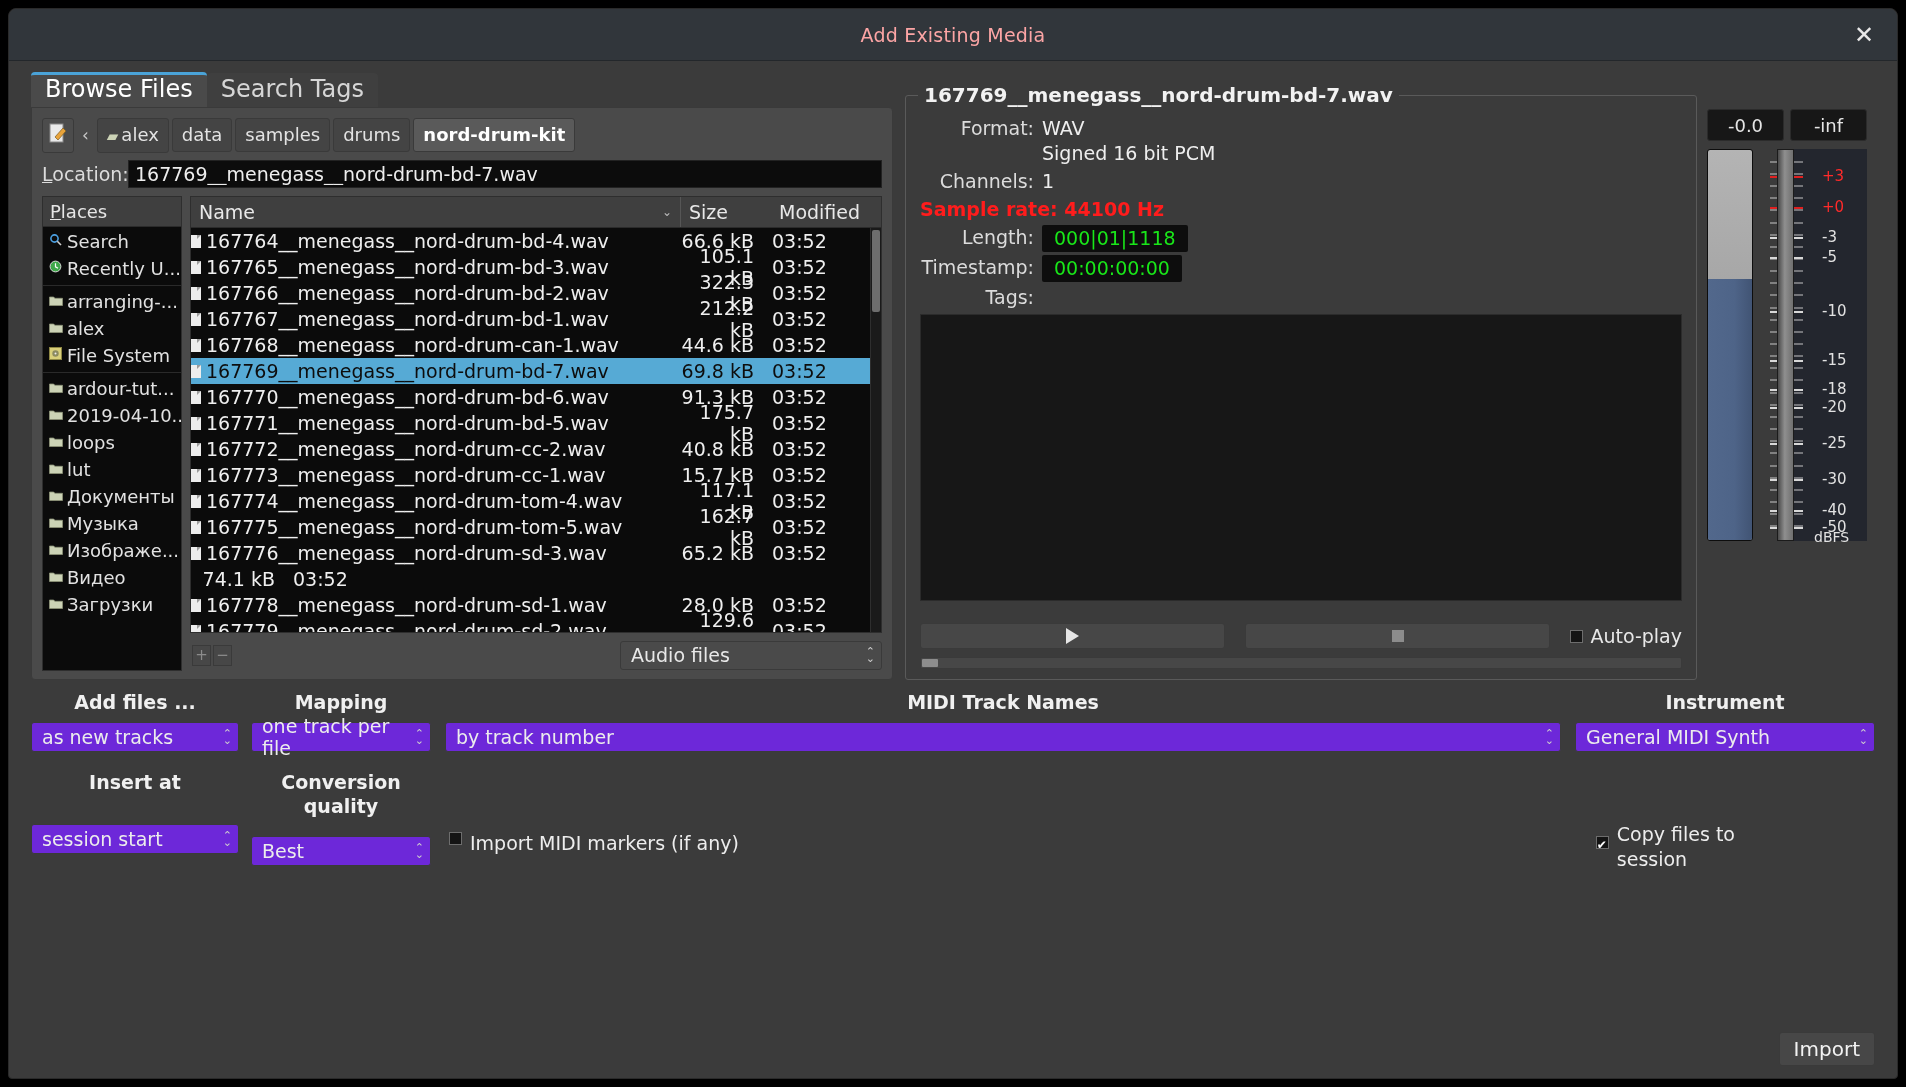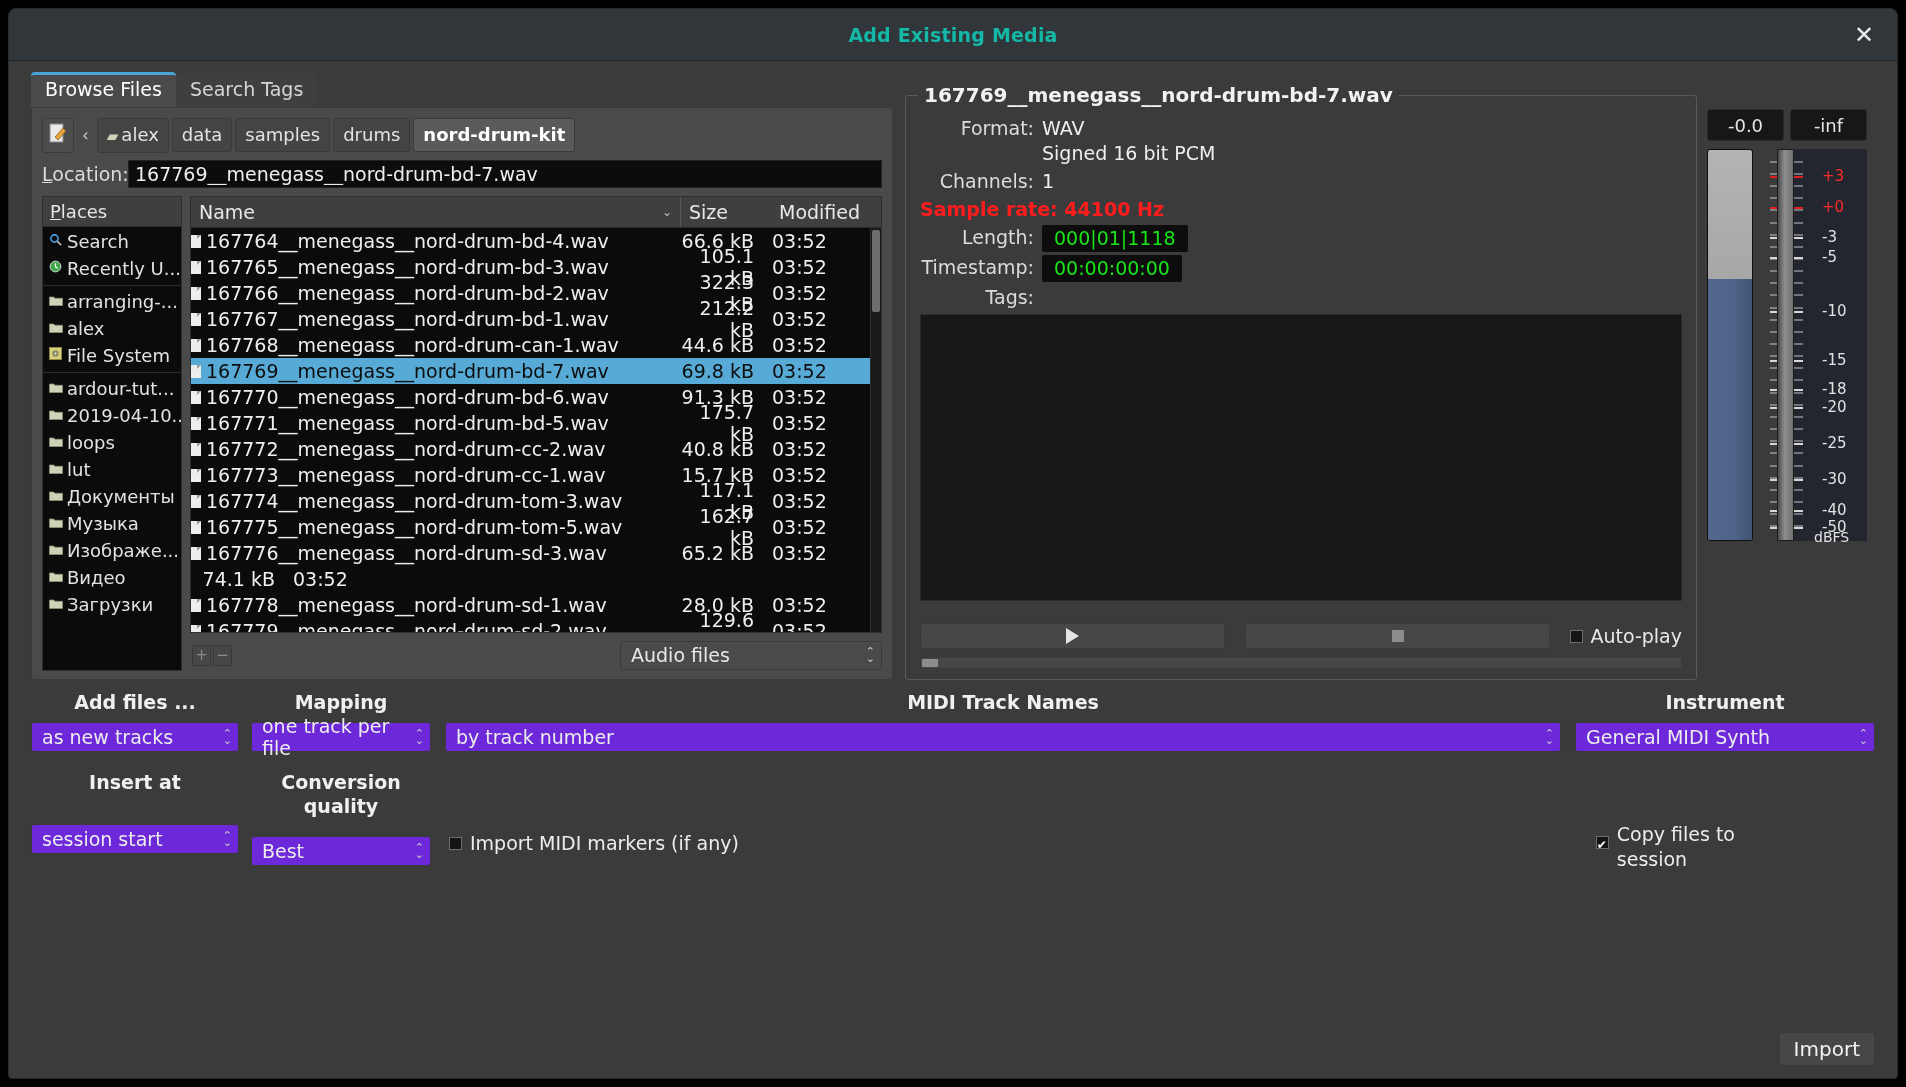--- a/index.html
+++ b/index.html
@@ -21,39 +21,39 @@
   
   .titlebar {
     height: 52px; flex: 0 0 52px;
     background: #31363b;
     border-bottom: 1px solid #23272b;
     display: flex; align-items: center; justify-content: center;
     position: relative;
     border-radius: 7px 7px 0 0;
   }
   .titlebar .title {
-    color: #14b8a6; font-size: 19px; font-weight: bold;
+    color: #fca5a5; font-size: 19px; font-weight: normal;
     letter-spacing: .2px;
   }
   .titlebar .closebtn {
     position: absolute; right: 18px; top: 50%; transform: translateY(-50%);
     width: 30px; height: 30px;
     color: #e8e8e8; font-size: 24px; line-height: 30px;
     text-align: center; cursor: pointer; font-weight: 300;
   }
   
   .body { flex: 1; display: flex; flex-direction: column; padding: 0 0 0 0; }
   .upper { display: flex; padding: 12px 14px 0 22px; flex: 0 0 auto; }
 
   
   .leftcol { width: 862px; flex: 0 0 862px; display: flex; flex-direction: column; }
   .tabs { display: flex; align-items: flex-end; height: 34px; }
   .tab {
     padding: 6px 14px 7px 14px;
-    font-size: 19px; color: #d6d6d6;
+    font-size: 24px; color: #d6d6d6;
     background: #3f3f3f; border-radius: 4px 4px 0 0;
     cursor: pointer; line-height: 21px;
   }
   .tab.active { background: #4a4a4a; border-top: 3px solid #4aa3d8; padding-top: 4px; color: #fff; }
 
   .browsepanel {
     background: #4a4a4a;
     border: 1px solid #3a3a3a;
     border-radius: 0 4px 4px 4px;
     padding: 10px 10px 8px 10px;
@@ -228,21 +228,21 @@
   .options { margin-top: 10px; padding: 0 22px 0 22px; flex: 1; display: flex; flex-direction: column; }
   .optgrid { display: flex; align-items: flex-start; }
   .optcell { display: flex; flex-direction: column; }
   .opthdr { color: #f0f0f0; font-size: 19px; font-weight: bold; text-align: center; margin-bottom: 8px; line-height: 24px; }
   .combo {
     height: 30px; background: #6d28d9; border: 1px solid #3a3a3a; border-radius: 3px;
     display: flex; align-items: center; justify-content: space-between;
     padding: 0 6px 0 10px; color: #ececec; font-size: 19px; cursor: pointer;
   }
   .row2 { display: flex; align-items: flex-start; margin-top: 18px; }
-  .midichk { display: flex; align-items: center; gap: 8px; color: #ededed; font-size: 19px; }
+  .midichk { display: flex; gap: 8px; color: #ededed; font-size: 19px; }
   .copychk { display: flex; align-items: flex-start; gap: 8px; color: #ededed; font-size: 19px; line-height: 25px; }
   .importbtn {
     background: #474747; border: 1px solid #3a3a3a; border-radius: 3px;
     color: #f2f2f2; font-size: 20px; padding: 4px 14px; cursor: pointer;
   }
 </style>
 </head>
 <body>
 
 <div class="window">
@@ -468,21 +468,21 @@
                         <div class="nm">
                           <span class="fileicon"></span>
                           <span>167773__menegass__nord-drum-cc-1.wav</span>
                         </div>
                         <div class="sz">15.7 kB</div>
                         <div class="md">03:52</div>
                       </div>
                       <div class="fl-row">
                         <div class="nm">
                           <span class="fileicon"></span>
-                          <span>167774__menegass__nord-drum-tom-3.wav</span>
+                          <span>167774__menegass__nord-drum-tom-4.wav</span>
                         </div>
                         <div class="sz">117.1 kB</div>
                         <div class="md">03:52</div>
                       </div>
                       <div class="fl-row">
                         <div class="nm">
                           <span class="fileicon"></span>
                           <span>167775__menegass__nord-drum-tom-5.wav</span>
                         </div>
                         <div class="sz">162.7 kB</div>

